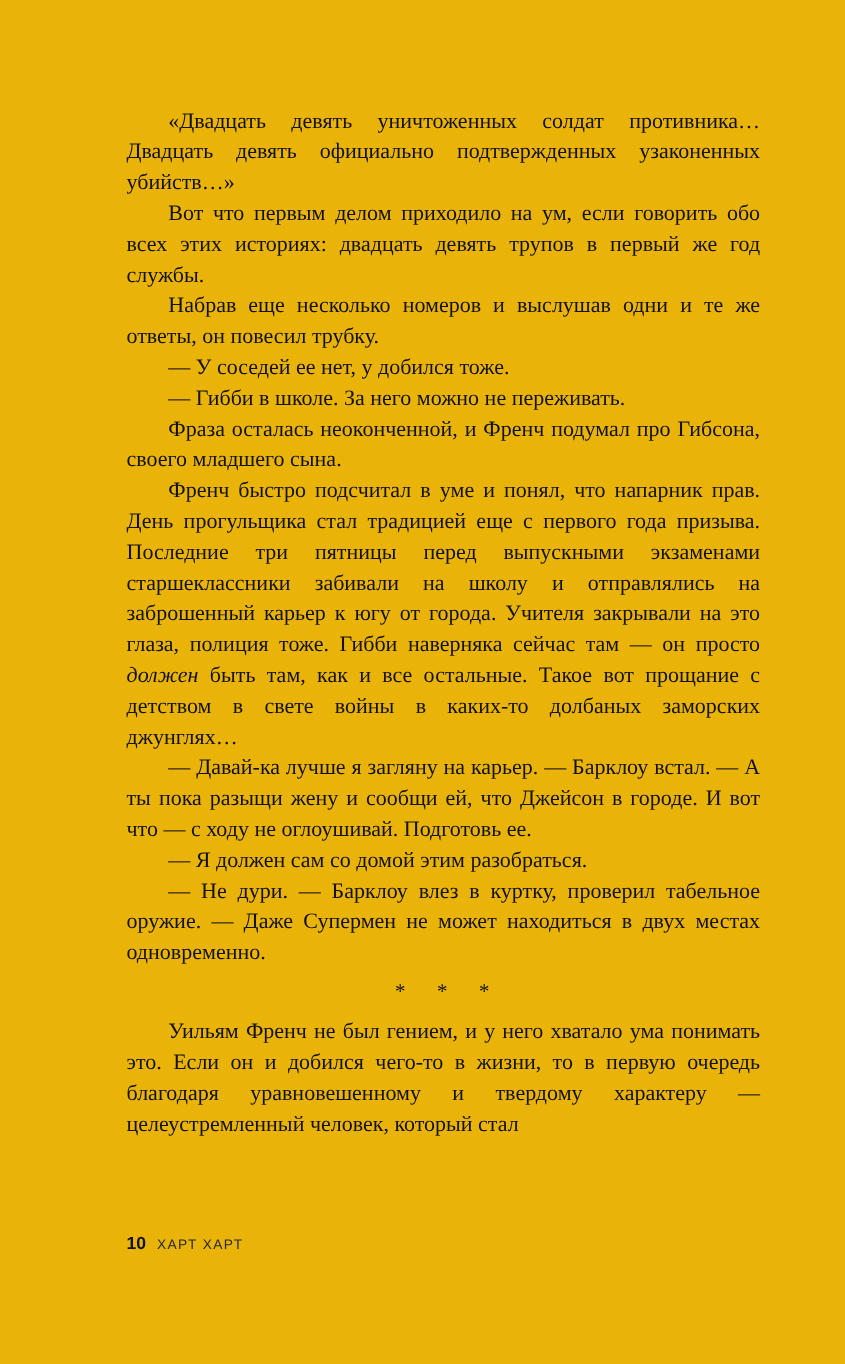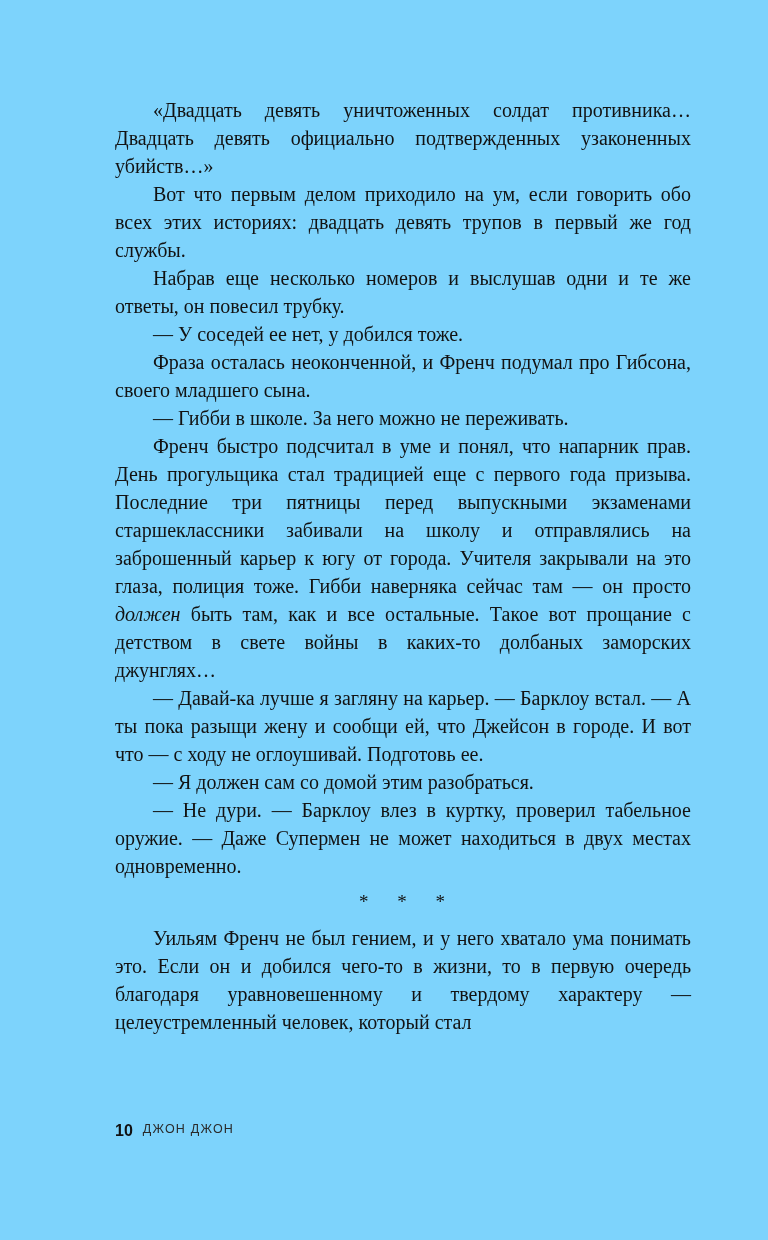--- a/index.html
+++ b/index.html
@@ -4,21 +4,21 @@
 <style>
   html, body {
     margin: 0;
     padding: 0;
     background: #ffffff;
   }
   .page {
     position: relative;
     width: 768px;
     height: 1240px;
-    background: #7dd3fc;
+    background: #eab308;
     color: #121212;
     font-family: "Liberation Serif", serif;
     overflow: hidden;
   }
   .text-block {
     position: absolute;
     left: 115px;
     top: 96px;
     width: 576px;
     font-size: 20px;
@@ -38,21 +38,21 @@
     text-align: center;
     word-spacing: 20px;
     font-size: 19px;
     letter-spacing: 2px;
   }
   .footer {
     position: absolute;
     left: 115px;
     top: 1122px;
     display: flex;
-    align-items: flex-start;
+    align-items: center;
     gap: 10px;
     font-family: "Liberation Sans", sans-serif;
   }
   .page-number {
     font-weight: 700;
     font-size: 16px;
     color: #111;
   }
   .running-title {
     font-size: 12.5px;
@@ -63,28 +63,28 @@
 </head>
 <body>
 
 <div class="page">
 
   <div class="text-block">
       <p class="para"><span>«Двадцать девять уничтоженных солдат противника… Двадцать девять официально подтвержденных узаконенных убийств…»</span></p>
       <p class="para"><span>Вот что первым делом приходило на ум, если говорить обо всех этих историях: двадцать девять трупов в первый же год службы.</span></p>
       <p class="para"><span>Набрав еще несколько номеров и выслушав одни и те же ответы, он повесил трубку.</span></p>
       <p class="para"><span>— У соседей ее нет, у добился тоже.</span></p>
+      <p class="para"><span>— Гибби в школе. За него можно не переживать.</span></p>
       <p class="para"><span>Фраза осталась неоконченной, и Френч подумал про Гибсона, своего младшего сына.</span></p>
-      <p class="para"><span>— Гибби в школе. За него можно не переживать.</span></p>
       <p class="para"><span>Френч быстро подсчитал в уме и понял, что напарник прав. День прогульщика стал традицией еще с первого года призыва. Последние три пятницы перед выпускными экзаменами старшеклассники забивали на школу и отправлялись на заброшенный карьер к югу от города. Учителя закрывали на это глаза, полиция тоже. Гибби наверняка сейчас там — он просто </span><span class="italic">должен</span><span> быть там, как и все остальные. Такое вот прощание с детством в свете войны в каких-то долбаных заморских джунглях…</span></p>
       <p class="para"><span>— Давай-ка лучше я загляну на карьер. — Барклоу встал. — А ты пока разыщи жену и сообщи ей, что Джейсон в городе. И вот что — с ходу не оглоушивай. Подготовь ее.</span></p>
       <p class="para"><span>— Я должен сам со домой этим разобраться.</span></p>
       <p class="para"><span>— Не дури. — Барклоу влез в куртку, проверил табельное оружие. — Даже Супермен не может находиться в двух местах одновременно.</span></p>
       <p class="separator">* * *</p>
       <p class="para"><span>Уильям Френч не был гением, и у него хватало ума понимать это. Если он и добился чего-то в жизни, то в первую очередь благодаря уравновешенному и твердому характеру — целеустремленный человек, который стал</span></p>
     </div>
 
   <div class="footer">
     <span class="page-number">10</span>
-    <span class="running-title">ДЖОН ДЖОН</span>
+    <span class="running-title">ХАРТ ХАРТ</span>
   </div>
 
 </div>
 
 </body></html>

